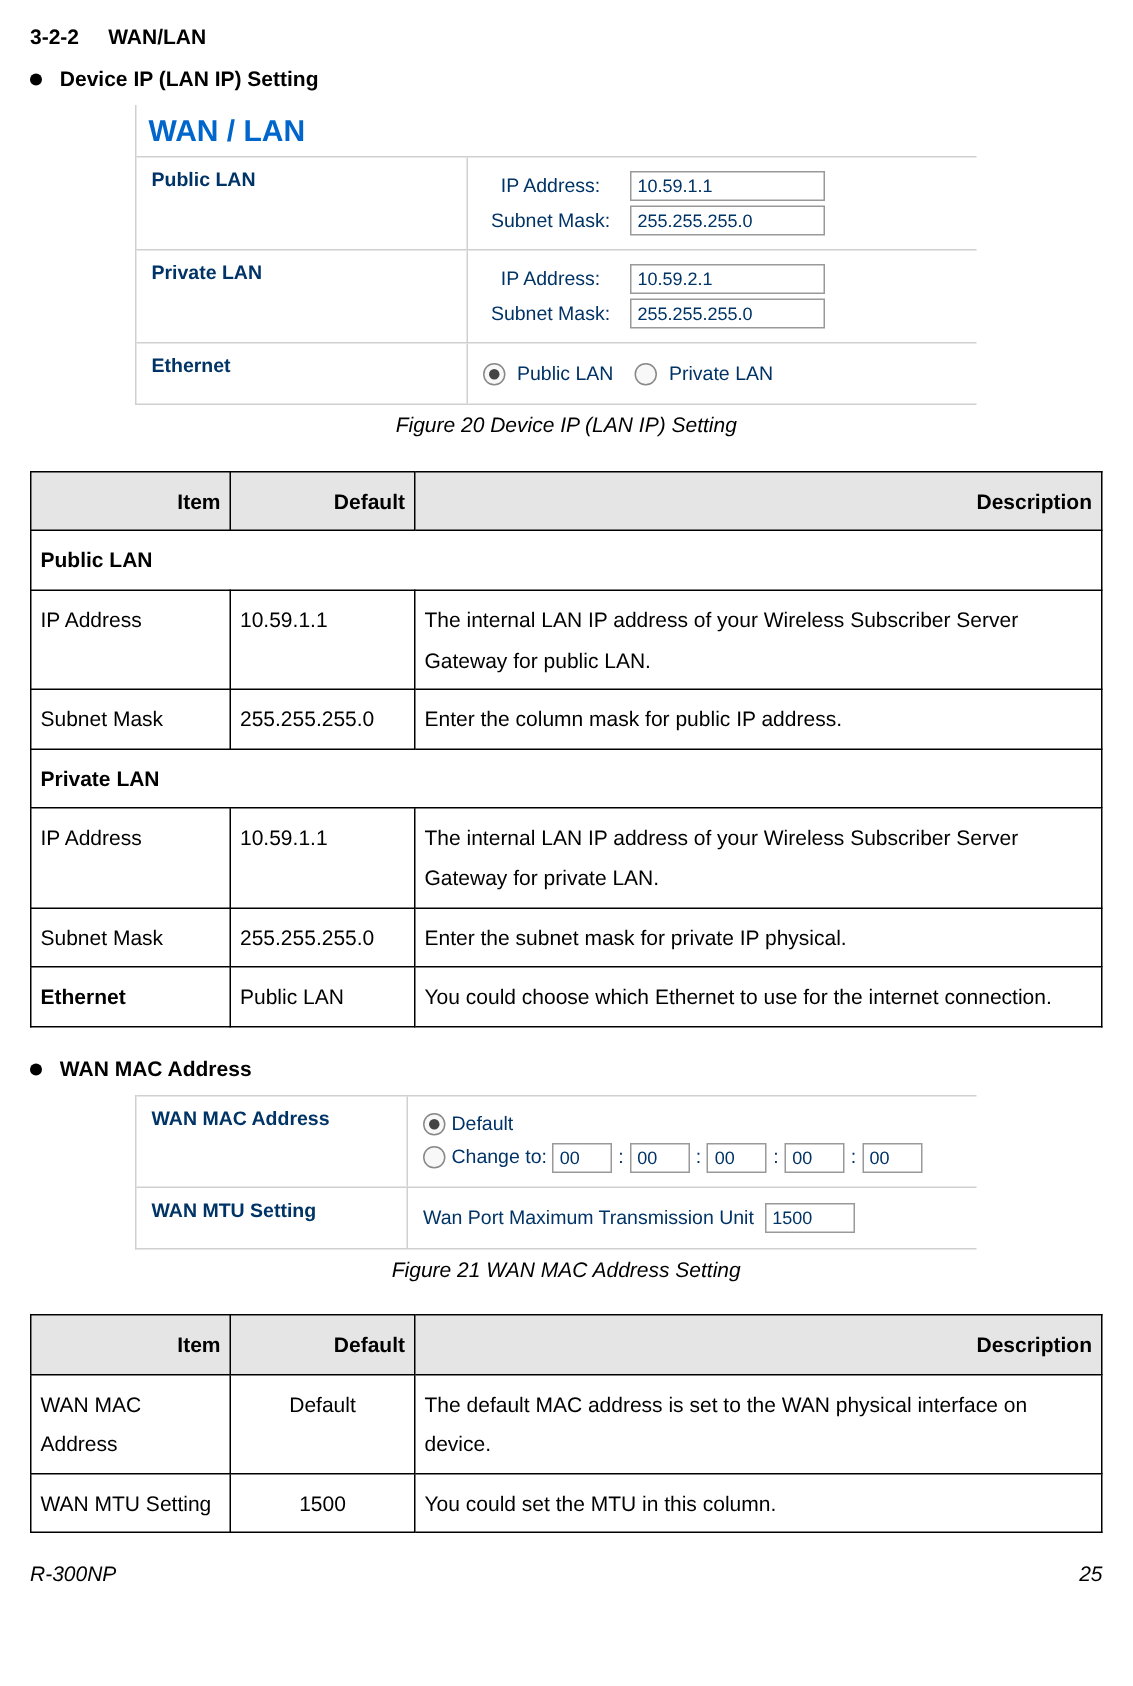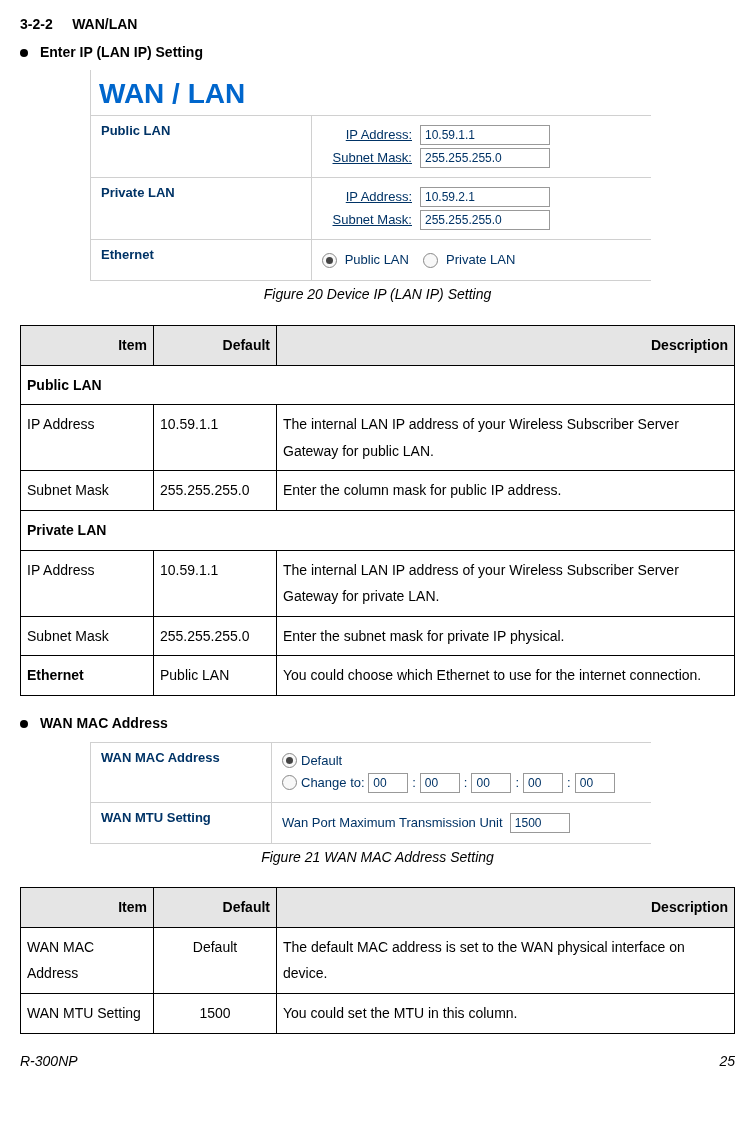--- a/index.html
+++ b/index.html
@@ -18,21 +18,21 @@
   .panel {
     margin: 0 0 4px 70px;
     border-left:1px solid #d0d0d0;
     border-bottom:1px solid #d0d0d0;
     width: 560px;
     background:#fff;
     font-family: Tahoma, Arial, sans-serif;
   }
   .panel-title {
     color:#0066cc;
-    font-size:28px;
+    font-size:20px;
     font-weight:bold;
     padding:4px 8px 2px;
   }
   .panel-row {
     display:flex;
     border-top:1px solid #d0d0d0;
     min-height:40px;
     align-items:center;
   }
   .panel-left {
@@ -46,21 +46,21 @@
     display:flex;
     align-items:flex-start;
   }
   .panel-right {
     flex:1;
     padding:6px 10px;
     color:#003366;
     font-size:13px;
   }
   .panel-right .fld { display:flex; align-items:center; margin:3px 0;}
-  .panel-right .lbl { width:90px; text-align:right; margin-right:8px;text-decoration:underline;}
+  .panel-right .lbl { width:90px; text-align:center; margin-right:8px;}
   .panel-right input[type=text]{
     border:1px solid #999;
     padding:2px 4px;
     font-size:12px;
     color:#003366;
   }
   .radio-dot {
     display:inline-block; width:13px; height:13px; border:1px solid #888; border-radius:50%;
     margin-right:4px; vertical-align:middle; position:relative; background:#f8f8f8;
   }
@@ -104,21 +104,21 @@
 <body>
 
 <div class="section-num">
   <span>3-2-2</span>
   &nbsp;&nbsp;&nbsp;
   <span>WAN/LAN</span>
 </div>
 
 <div class="bullet-head">
   <span class="bullet-dot"></span>
-  <span>Enter IP (LAN IP) Setting</span>
+  <span>Device IP (LAN IP) Setting</span>
 </div>
 
 <div class="panel">
   <div class="panel-title">WAN / LAN</div>
 
   <div class="panel-row">
     <div class="panel-left">Public LAN</div>
     <div class="panel-right">
       <div class="fld">
         <span class="lbl">IP Address:</span>

